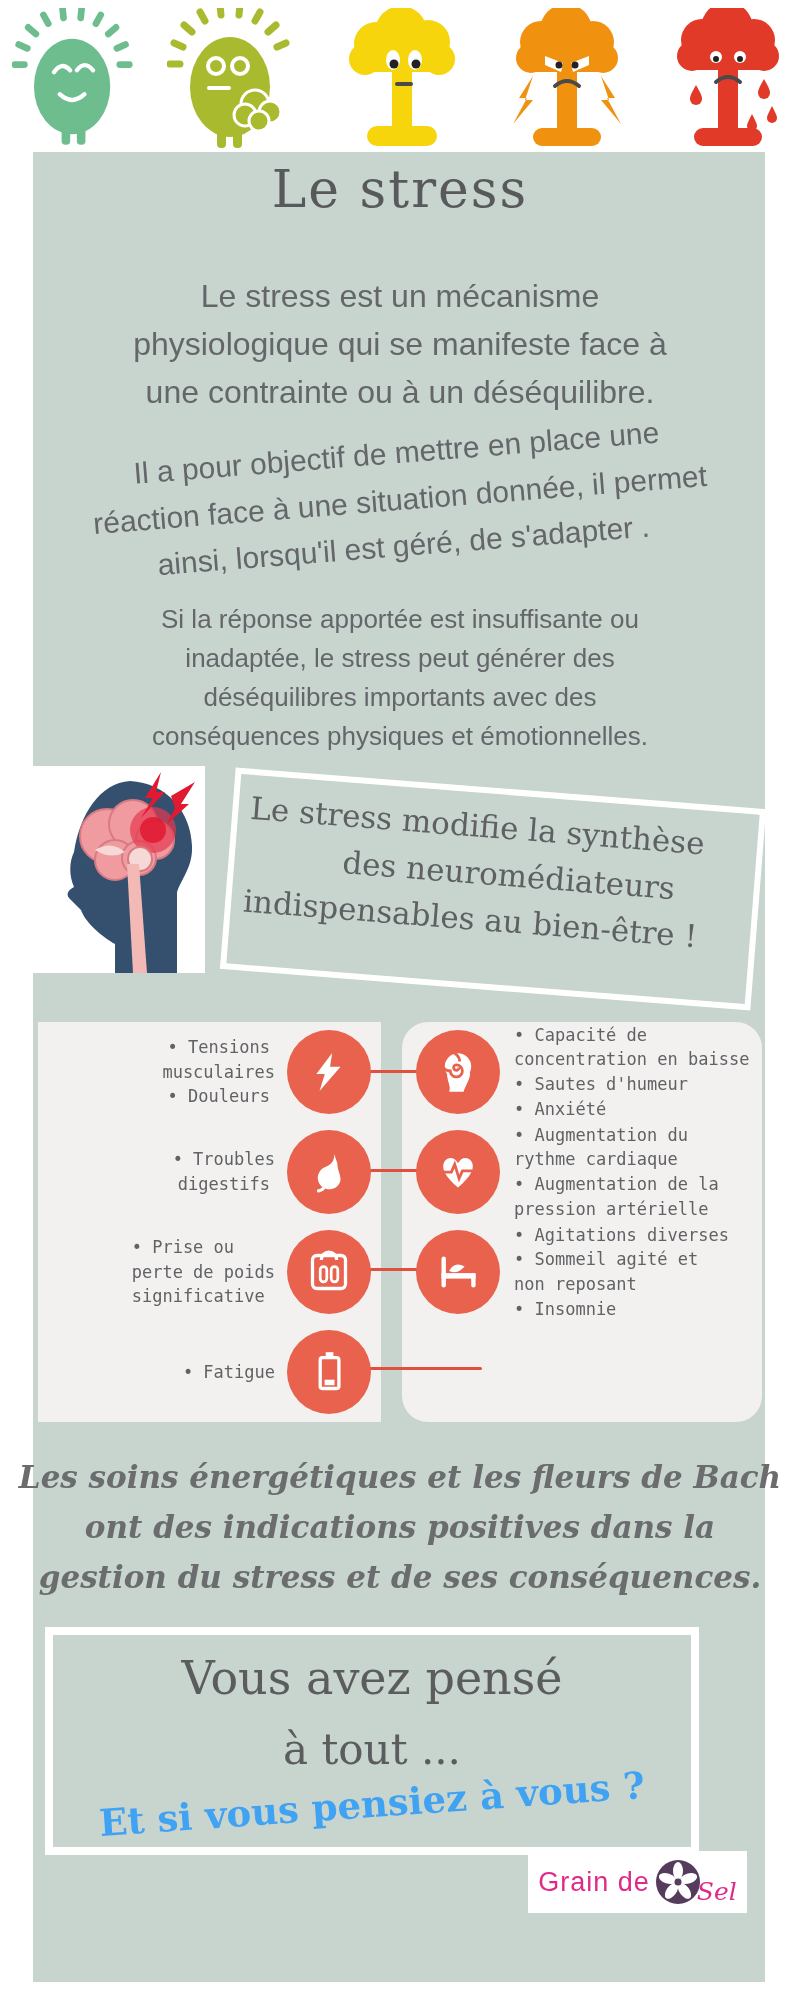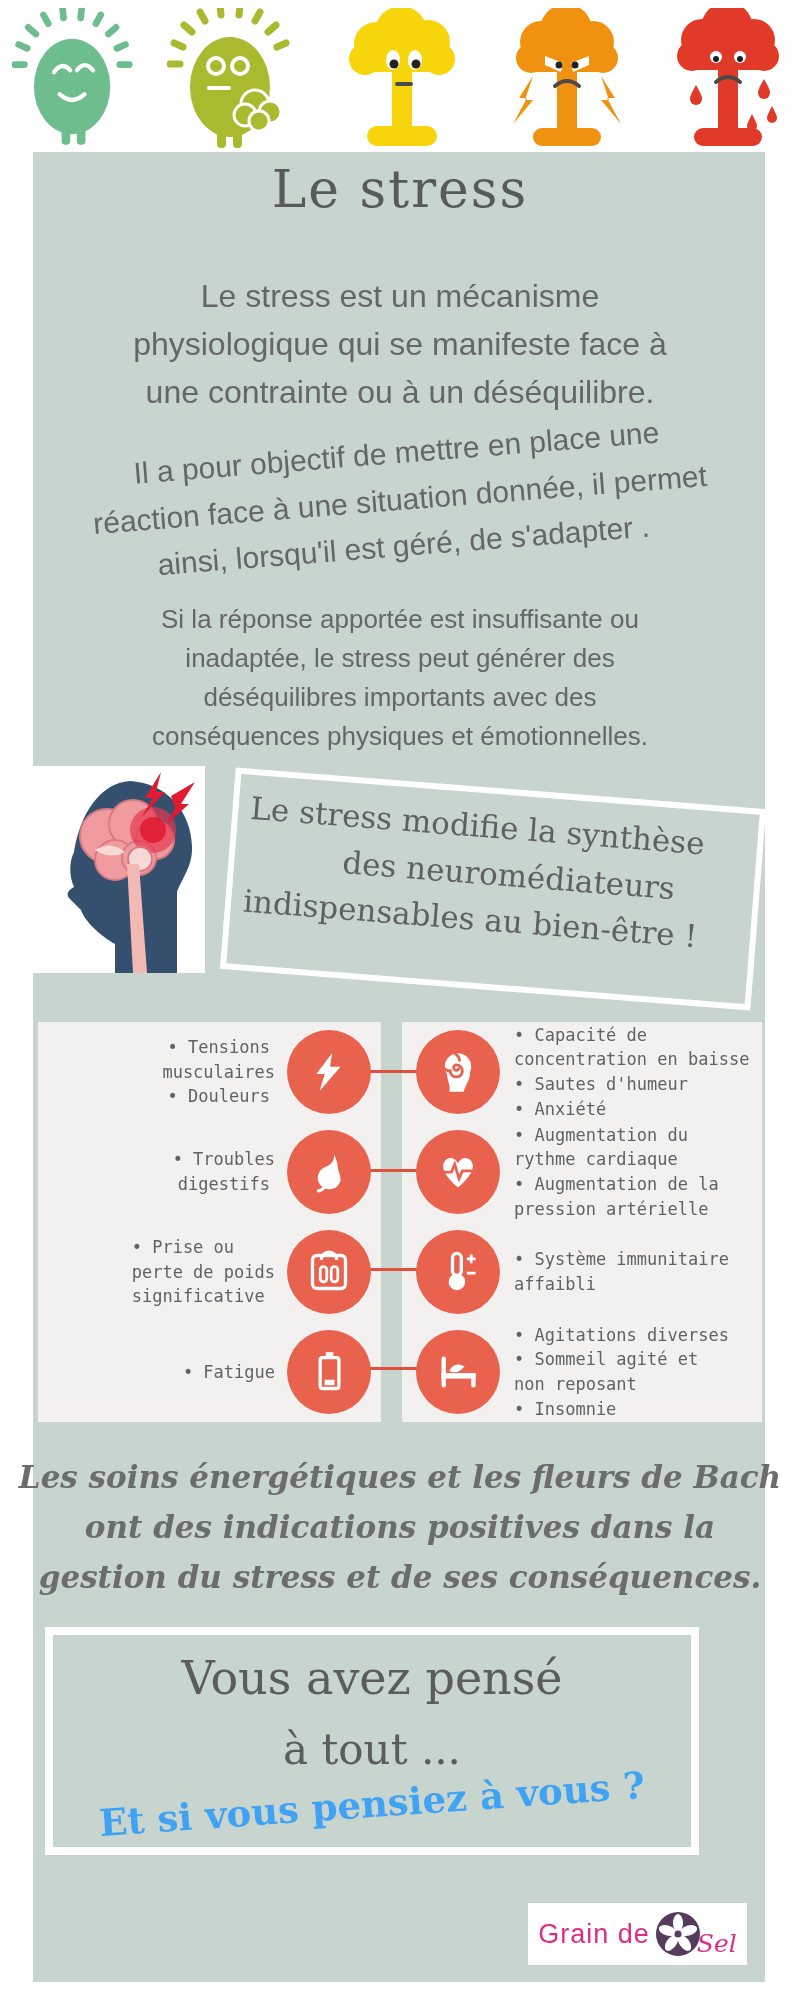--- a/index.html
+++ b/index.html
@@ -29,21 +29,21 @@
              transform:rotate(4.5deg);box-sizing:border-box;}
   .quote-text{font-family:"DejaVu Serif",serif;font-size:31px;line-height:1.5;color:#5f6063;
               padding:10px 6px 0 12px;}
   .quote-text span{display:block;}
   .q2{padding-left:96px;}
 
   
   .symptoms{left:38px;top:1022px;width:724px;height:400px;}
   .sym-panel{position:absolute;top:0;height:400px;background:#f2f1ef;}
   .sym-left{left:0;width:343px;}
-  .sym-right{left:364px;width:360px;}
+  .sym-right{left:364px;width:360px;border-radius:26px;}
   .sym-row{height:100px;display:flex;align-items:center;}
   .sym-left .sym-row{justify-content:flex-end;padding-right:10px;gap:12px;}
   .sym-right .sym-row{padding-left:14px;gap:14px;}
   .circle{width:84px;height:84px;border-radius:50%;background:#e8624d;display:flex;
           align-items:center;justify-content:center;flex:0 0 84px;position:relative;z-index:4;}
   .sym-text{font-family:"DejaVu Sans Mono",monospace;font-size:17px;line-height:1.45;
             color:#606265;position:relative;z-index:3;}
   .sym-text[data-align="center"]{text-align:center;}
   .sym-text[data-align="left"]{text-align:left;}
   .connector{position:absolute;height:3px;background:#e1503f;left:268px;width:176px;
@@ -52,21 +52,21 @@
 
   .note{top:1452px;left:0;width:800px;text-align:center;font-family:"DejaVu Serif",serif;
         font-style:italic;font-weight:bold;font-size:31px;line-height:1.62;color:#6b6c6e;}
 
   .cta{left:45px;top:1627px;width:654px;height:228px;border:8px solid #fff;box-sizing:border-box;}
   .cta-1{margin-top:16px;text-align:center;font-family:"DejaVu Serif",serif;font-size:46px;color:#5b5c5e;}
   .cta-2{margin-top:20px;text-align:center;font-family:"DejaVu Serif",serif;font-size:42px;color:#5b5c5e;}
   .cta-3{margin-top:8px;text-align:center;font-family:"DejaVu Serif",serif;font-size:37px;
          font-weight:bold;color:#3fa2f3;transform:rotate(-4deg);}
 
-  .logo{left:528px;top:1903px;width:219px;height:62px;background:#fff;display:flex;
+  .logo{left:528px;top:1851px;width:219px;height:62px;background:#fff;display:flex;
         align-items:center;justify-content:center;}
   .logo-grain{font-size:27px;color:#e02a88;letter-spacing:1px;}
   .logo-flower{width:46px;height:46px;margin:0 0 0 5px;}
   .logo-sel{font-family:"DejaVu Serif",serif;font-style:italic;font-size:25px;color:#e02a88;
             margin:18px 0 0 -4px;}
 </style>
 </head>
 <body>
 
 <div class="page">
@@ -303,31 +303,20 @@
             <polyline points="7,20 14,20 17,13 21,26 24,19 33,19" stroke="#e8624d" stroke-width="2.5" fill="none"></polyline>
           </svg>
         </div>
         <div class="sym-text lines">• Augmentation du
 rythme cardiaque
 • Augmentation de la
 pression artérielle</div>
       </div>
       <div class="sym-row">
         <div class="circle">
-          <svg width="44" height="44" viewBox="0 0 40 40">
-            <rect x="15" y="3" width="8" height="20" rx="4" fill="none" stroke="#ffffff" stroke-width="3"></rect>
-            <circle cx="19" cy="29" r="7.5" fill="#ffffff"></circle>
-            <path d="M28,8 h8 M32,4 v8 M28,21 h8" stroke="#ffffff" stroke-width="2.5"></path>
-          </svg>
-        </div>
-        <div class="sym-text lines">• Système immunitaire
-affaibli</div>
-      </div>
-      <div class="sym-row">
-        <div class="circle">
           <svg width="44" height="44" viewBox="0 0 40 40" fill="#ffffff">
             <rect x="5" y="6" width="4" height="28" rx="2"></rect>
             <rect x="5" y="21" width="31" height="5"></rect>
             <rect x="32" y="21" width="4" height="13" rx="2"></rect>
             <path d="M12,19 q5,-9 14,-4 q-7,8 -14,4 z"></path>
           </svg>
         </div>
         <div class="sym-text lines">• Agitations diverses
 • Sommeil agité et
 non reposant

